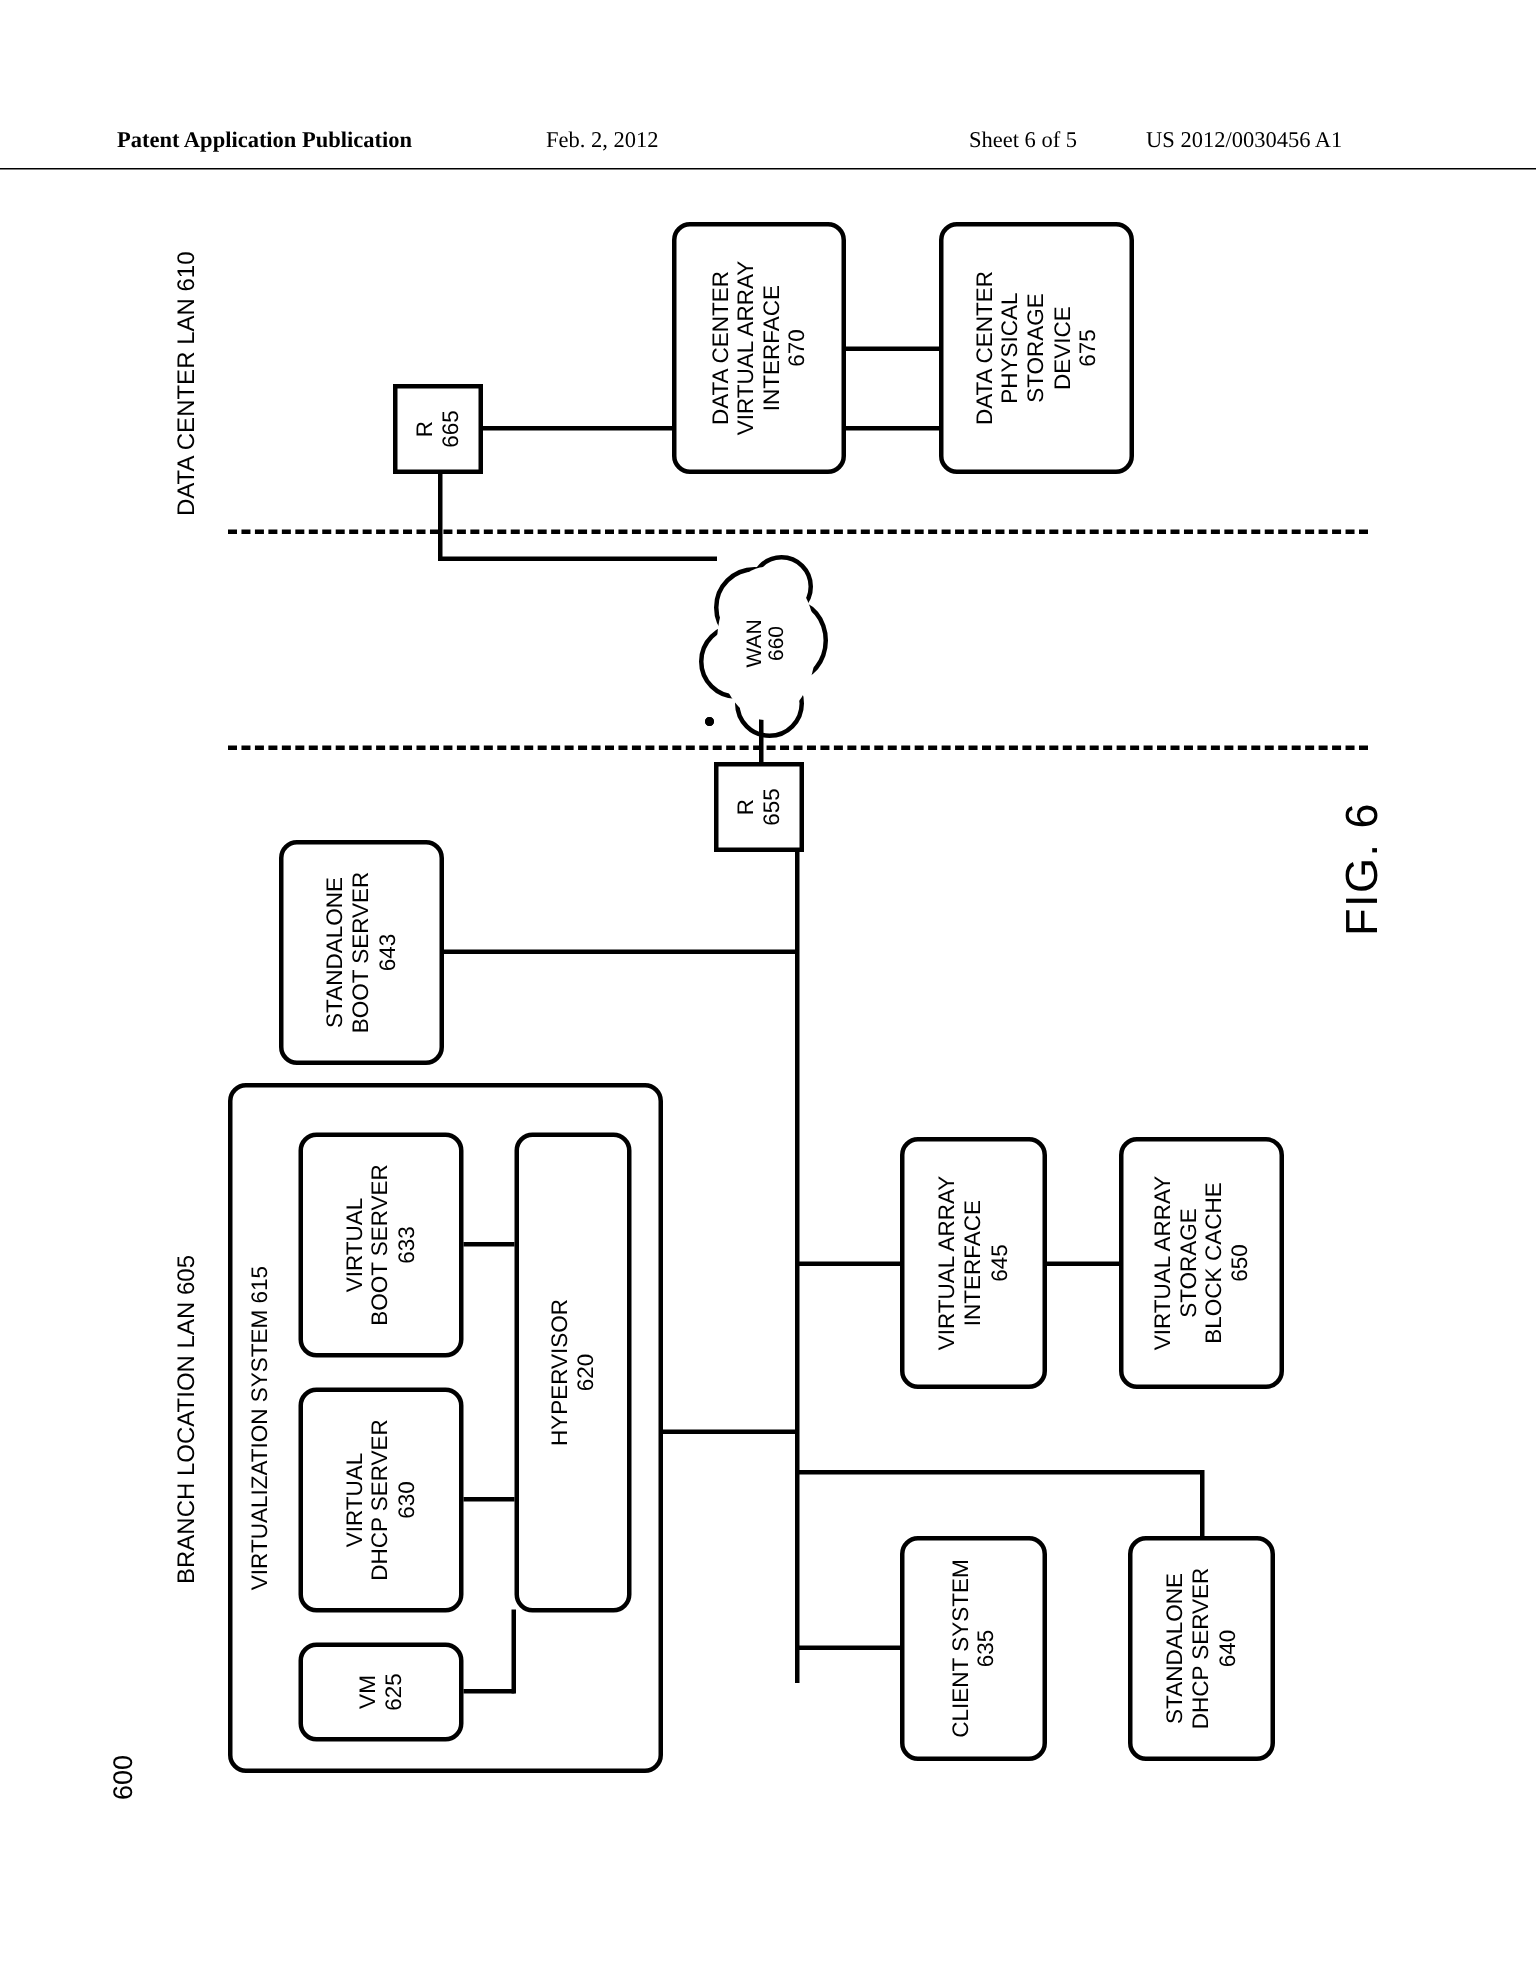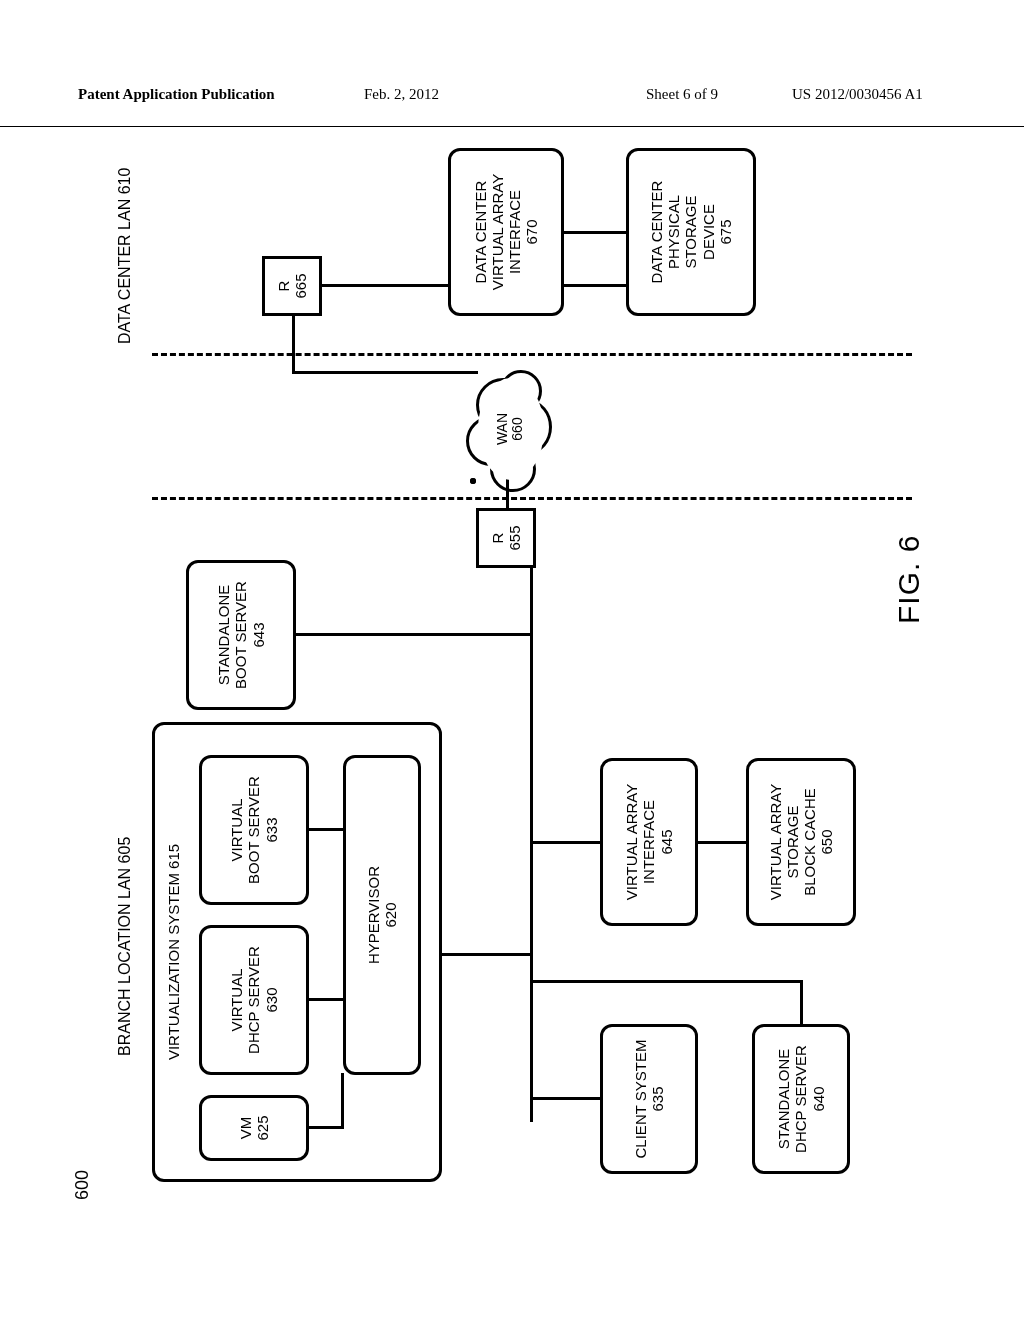--- a/index.html
+++ b/index.html
@@ -19,27 +19,27 @@
   }
   .header {
     position: absolute;
     top: 86px;
     left: 0;
     right: 0;
     height: 20px;
     font-family: "Times New Roman", serif;
     font-size: 15px;
     border-bottom: 1px solid #000;
-    padding-bottom: 20px;
+    padding-bottom: 6px;
     box-sizing: content-box;
   }
   .header .left  { position:absolute; left:78px;  font-weight:bold; }
   .header .mid   { position:absolute; left:364px; }
   .header .right { position:absolute; left:646px; }
-  .header .num   { position:absolute; left:764px;margin-left:28px; }
+  .header .num   { position:absolute; left:764px; }
 
   .stage-outer {
     position: absolute;
     left: 62px;
     top: 140px;
     width: 900px;
     height: 1088px;
     
   }
   .stage {
@@ -136,21 +136,21 @@
   }
 </style>
 </head>
 <body>
 
 <div class="page">
 
   <div class="header">
     <span class="left">Patent Application Publication</span>
     <span class="mid">Feb. 2, 2012</span>
-    <span class="right">Sheet 6 of 9</span>
+    <span class="right">Sheet 6 of 5</span>
     <span class="num">US 2012/0030456 A1</span>
   </div>
 
   <div class="stage-outer">
     <div class="stage">
 
       <div class="label" style="left:20px; top:10px; font-size:18px;">600</div>
 
       <div class="label" style="left:164px; top:54px;">BRANCH LOCATION LAN 605</div>
       <div class="label" style="left:876px; top:54px;">DATA CENTER LAN 610</div>

